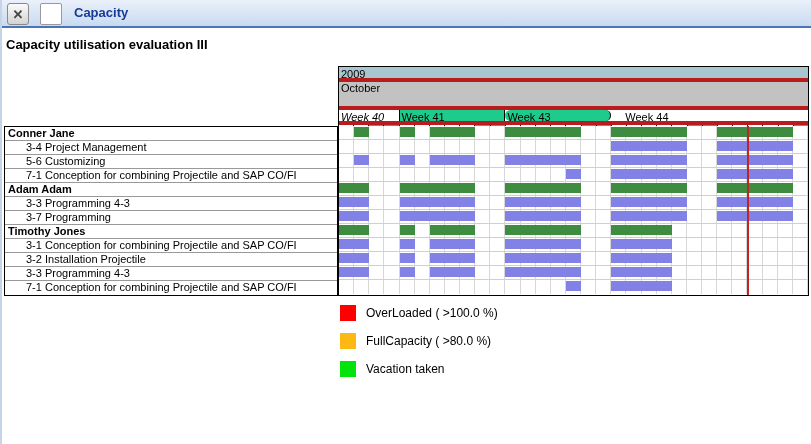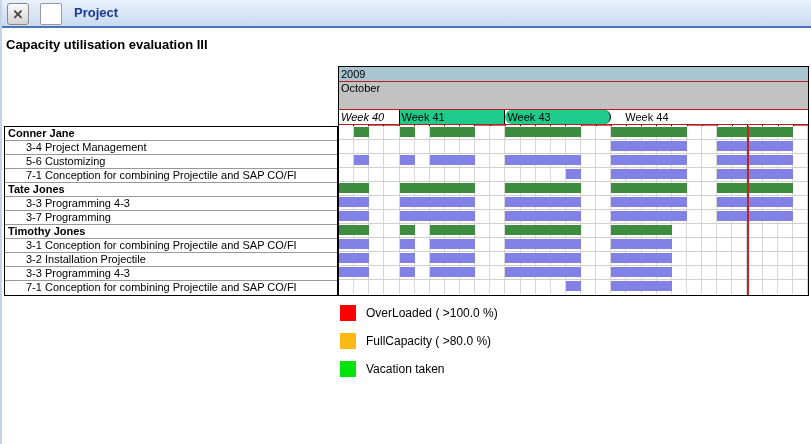--- a/index.html
+++ b/index.html
@@ -18,21 +18,21 @@
   .white-box { position:absolute; left:38px; top:3px; width:22px; height:22px;
                background:#fff; border:1px solid #9a9a9a; border-radius:2px; }
   .fileset { position:absolute; left:72px; top:0; height:26px; line-height:26px;
              font-weight:bold; font-size:13px; color:#17399a; }
 
   
   .page-title { position:absolute; left:4px; top:37px; font-size:13px; font-weight:bold; }
 
   
   .tl { position:absolute; left:336px; top:66px; width:471px; border:1px solid #000; background:#fff; }
-  .tl-row { width:100%; border-bottom:1px solid #b91c1c; font-size:11px; line-height:13px;
+  .tl-row { width:100%; border-bottom:4px solid #b91c1c; font-size:11px; line-height:13px;
             padding-left:2px; overflow:hidden; white-space:nowrap; }
   .tl-year  { height:15px; background:var(--year-bg); line-height:14px; }
   .tl-month { height:28px; background:var(--month-bg); line-height:13px; }
   .tl-weeks { height:15px; padding:0; display:flex; }
   .tl-days  { height:14px; padding:0; display:flex; border-bottom:none; }
   .week-cell { height:100%; border-right:1px solid #000; padding-left:2px;
                line-height:14px; font-size:11px; white-space:nowrap; overflow:hidden; }
   .week-cell:last-child { border-right:none;padding-left:14px; }
   .week-cell.hl { background:var(--week-hl); }
   .day-cell { flex:1 1 0; height:100%; border-right:1px solid #000; font-size:10px;
@@ -65,21 +65,21 @@
   .legend-item { display:flex; align-items:center; height:16px; margin-bottom:12px; }
   .legend-swatch { width:16px; height:16px; margin-right:10px; flex:0 0 16px; }
   .legend-label { font-size:12px; white-space:nowrap; }
 </style>
 </head>
 <body>
 
 <div class="topbar">
   <div class="close-btn">✕</div>
   <div class="white-box"></div>
-  <div class="fileset">Project</div>
+  <div class="fileset">Capacity</div>
 </div>
 
 <div class="page-title">Capacity utilisation evaluation III</div>
 
 <div class="tl">
   <div class="tl-row tl-year">2009</div>
   <div class="tl-row tl-month">October</div>
   <div class="tl-row tl-weeks">
       <div class="week-cell" style="width: 12.9032%; font-style: italic;">Week 40</div>
       <div class="week-cell hl" style="width: 22.5806%;">Week 41</div>
@@ -119,21 +119,21 @@
       <div class="day-cell"></div>
       <div class="day-cell we"></div>
     </div>
 </div>
 
 <div class="task-table">
     <div class="label-row person">Conner Jane</div>
     <div class="label-row">3-4 Project Management</div>
     <div class="label-row">5-6 Customizing</div>
     <div class="label-row">7-1 Conception for combining Projectile and SAP CO/FI</div>
-    <div class="label-row person">Tate Jones</div>
+    <div class="label-row person">Adam Adam</div>
     <div class="label-row">3-3 Programming 4-3</div>
     <div class="label-row">3-7 Programming</div>
     <div class="label-row person">Timothy Jones</div>
     <div class="label-row">3-1 Conception for combining Projectile and SAP CO/FI</div>
     <div class="label-row">3-2 Installation  Projectile</div>
     <div class="label-row">3-3 Programming 4-3</div>
     <div class="label-row">7-1 Conception for combining Projectile and SAP CO/FI</div>
   </div>
 
 <div class="chart">

